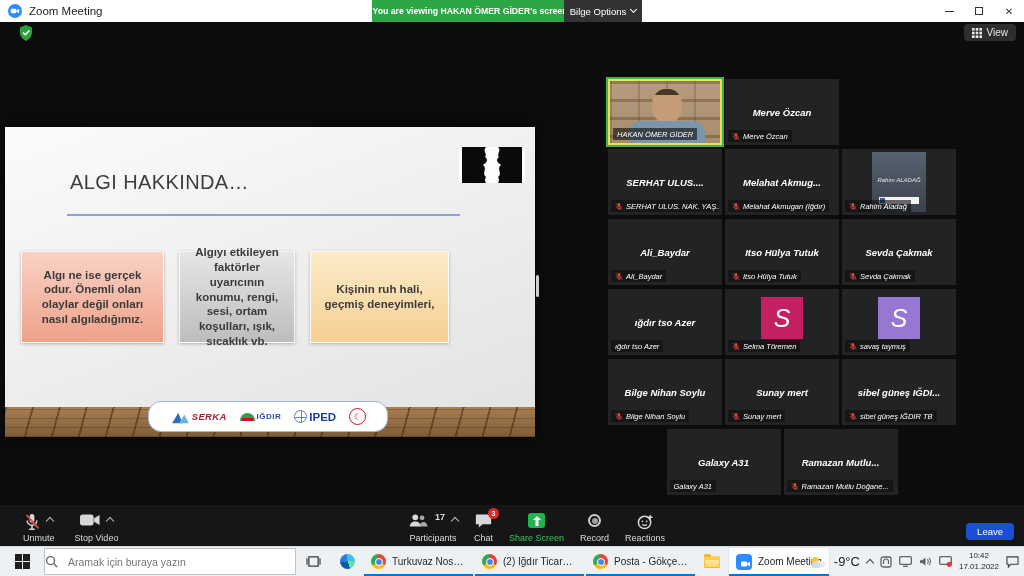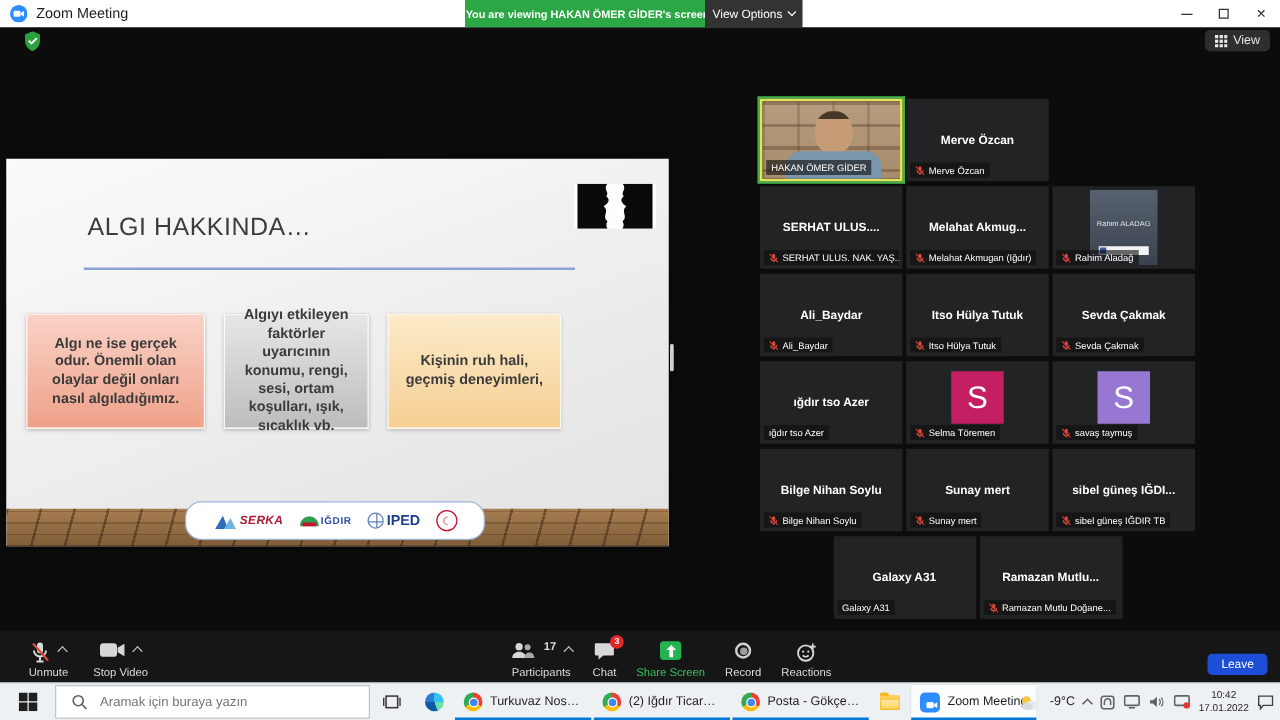--- a/index.html
+++ b/index.html
@@ -54,21 +54,21 @@
   .iped-globe::after{content:"";position:absolute;top:50%;left:0;right:0;height:1px;background:#5f7fb8;}
   .iped-text{font-size:11.5px;font-weight:bold;color:#1d3e8f;}
   .emblem{width:17px;height:17px;border-radius:50%;border:1.5px solid #c8102e;display:flex;align-items:center;justify-content:center;
     color:#c8102e;font-size:9px;}
   .scroll-nub{position:absolute;left:536px;top:253px;width:3px;height:22px;background:#cfcfcf;border-radius:2px;}
 
   
   .gallery{position:absolute;left:608px;top:57px;width:348px;display:flex;flex-direction:column;gap:4px;}
   .tile-row{display:flex;gap:3px;}
   .tile-row.centered{justify-content:center;}
-  .tile{position:relative;width:114px;height:66px;background:#222325;overflow:hidden;}
+  .tile{position:relative;width:114px;height:66px;background:#222325;overflow:hidden;font-style:italic;}
   .tile.active{border:2px solid #e4e457;box-shadow:0 0 0 2px #44b24b;}
   .center-name{position:absolute;inset:0;display:flex;align-items:center;justify-content:center;
     color:#fff;font-weight:bold;font-size:9.5px;padding:0 4px;text-align:center;white-space:nowrap;overflow:hidden;}
   .tile-label{position:absolute;left:3px;bottom:3px;max-width:calc(100% - 6px);background:rgba(15,15,15,.62);
     color:#fff;font-size:7.5px;padding:1.5px 4px;display:flex;align-items:center;gap:3px;white-space:nowrap;overflow:hidden;}
   .avatar{width:42px;height:42px;margin:8px auto 0;display:flex;align-items:center;justify-content:center;
     color:#fff;font-size:25px;font-weight:400;}
   .photo{position:relative;width:54px;height:60px;margin:3px auto 0;background:linear-gradient(#57616f,#3a424d);}
   .photo-text{position:absolute;top:42%;left:0;right:0;text-align:center;font-size:6px;color:#e6e9ee;white-space:nowrap;overflow:hidden;}
   .photo-strip{position:absolute;left:7px;right:7px;bottom:8px;height:7px;background:#f3f3f3;}
@@ -107,38 +107,38 @@
   .rec-ring{width:13px;height:13px;border-radius:50%;border:2px solid #cfcfcf;position:relative;display:block;margin-top:1px;}
   .rec-ring::after{content:"";position:absolute;inset:1.5px;border-radius:50%;background:#9e9e9e;}
   .leave-btn{position:absolute;right:10px;top:18px;background:#1d4ed8;color:#fff;font-size:9.5px;
     padding:3px 11px;border-radius:4px;cursor:pointer;}
 
   
   .taskbar{position:absolute;left:0;top:546px;width:1024px;height:30px;background:#eef1f4;border-top:1px solid #d8dadc;
     display:flex;align-items:center;}
   .start{width:44px;height:100%;display:flex;align-items:center;justify-content:center;cursor:pointer;}
   .searchbox{width:252px;height:27px;background:#fff;border:1px solid #bfc4c9;display:flex;align-items:center;
-    gap:8px;padding-left:12px;}
+    gap:8px;padding-left:0;}
   .searchbox input{border:none;outline:none;font-size:10.5px;color:#3c3c3c;width:190px;background:transparent;}
   .tv-btn{width:34px;height:100%;display:flex;align-items:center;justify-content:center;cursor:pointer;}
   .apps{display:flex;height:100%;margin-left:2px;}
   .app{position:relative;height:100%;display:flex;align-items:center;gap:6px;padding:0 8px;cursor:pointer;}
   .app-label{font-size:10px;color:#1f1f1f;max-width:74px;white-space:nowrap;overflow:hidden;text-overflow:ellipsis;}
   .app-underline{position:absolute;left:1px;right:1px;bottom:0;height:2.5px;background:#0078d7;}
   .app.active{background:#fbfdff;box-shadow:inset 0 0 0 1px #e2e7eb;}
   .ic{display:inline-flex;align-items:center;justify-content:center;}
   .ic-chrome{width:15px;height:15px;border-radius:50%;background:conic-gradient(#ea4335 0 33%,#fbbc05 33% 66%,#34a853 66% 100%);position:relative;}
   .ic-chrome::after{content:"";position:absolute;inset:3.5px;border-radius:50%;background:#4285f4;border:1.5px solid #fff;}
   .ic-edge{width:15px;height:15px;border-radius:50%;background:conic-gradient(from 160deg,#0c59a4 0 30%,#2b7cd3 30% 55%,#35c1f1 55% 80%,#6ae0a0 80% 100%);}
   .ic-folder{width:16px;height:12px;position:relative;background:linear-gradient(#ffd45e,#f7b928);border-radius:1.5px;}
   .ic-folder::before{content:"";position:absolute;top:-2px;left:0;width:7px;height:3px;background:#f7b928;border-radius:1.5px 1.5px 0 0;}
   .ic-folder i{position:absolute;left:1px;right:1px;bottom:1px;height:7px;background:linear-gradient(#ffe9a8,#ffd45e);border-radius:1px;}
   .ic-zoomapp{width:16px;height:16px;border-radius:4px;background:#2d8cff;}
   .tray{position:absolute;right:0;top:0;height:100%;display:flex;align-items:center;gap:7px;padding-right:5px;}
-  .tray-temp{font-size:10px;color:#222;}
+  .tray-temp{font-size:13px;color:#222;}
   .tray-chev{display:inline-block;width:6px;height:6px;border-style:solid;border-color:#444;border-width:1.5px 1.5px 0 0;transform:rotate(-45deg);margin-top:3px;}
   .clock{font-size:8px;color:#1f1f1f;text-align:center;line-height:1.3;}
   .mic-off-svg{flex:0 0 auto;}
 </style>
 </head>
 <body>
 
 <div class="screen">
 
   <div class="titlebar">
@@ -151,21 +151,21 @@
     </span>
     <span class="tb-title">Zoom Meeting</span>
     <div class="share-banner">
       <svg width="10" height="10" viewBox="0 0 12 12">
           <path d="M1 4h3l4-3v10L4 8H1z" fill="#fff"></path>
           <path d="M9.5 4a3 3 0 0 1 0 4" stroke="#fff" fill="none" stroke-width="1.2"></path>
         </svg>
       <span>You are viewing HAKAN ÖMER GİDER's screen</span>
     </div>
     <div class="view-options">
-      <span>View Options</span>
+      <span>Bilge Options</span>
       <span class="chev down"></span>
     </div>
     <div class="win-controls">
       <div class="wc">
           <span class="wc-min"></span>
         </div>
       <div class="wc">
           <span class="wc-max"></span>
         </div>
       <div class="wc">✕</div>

